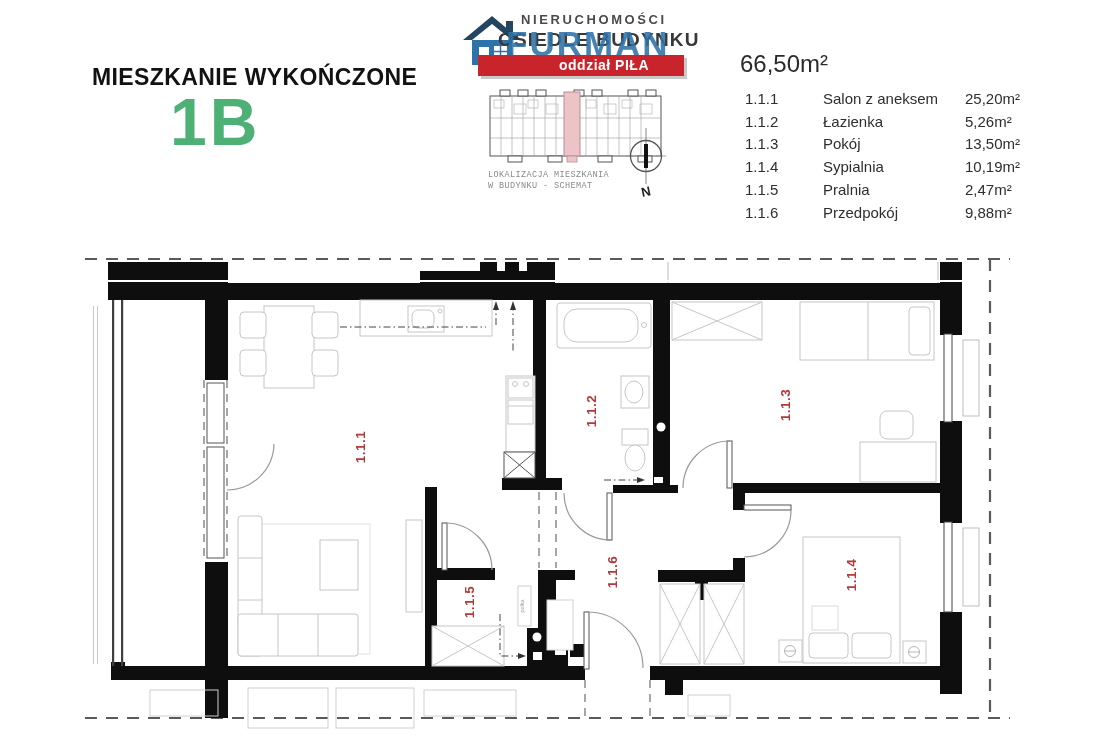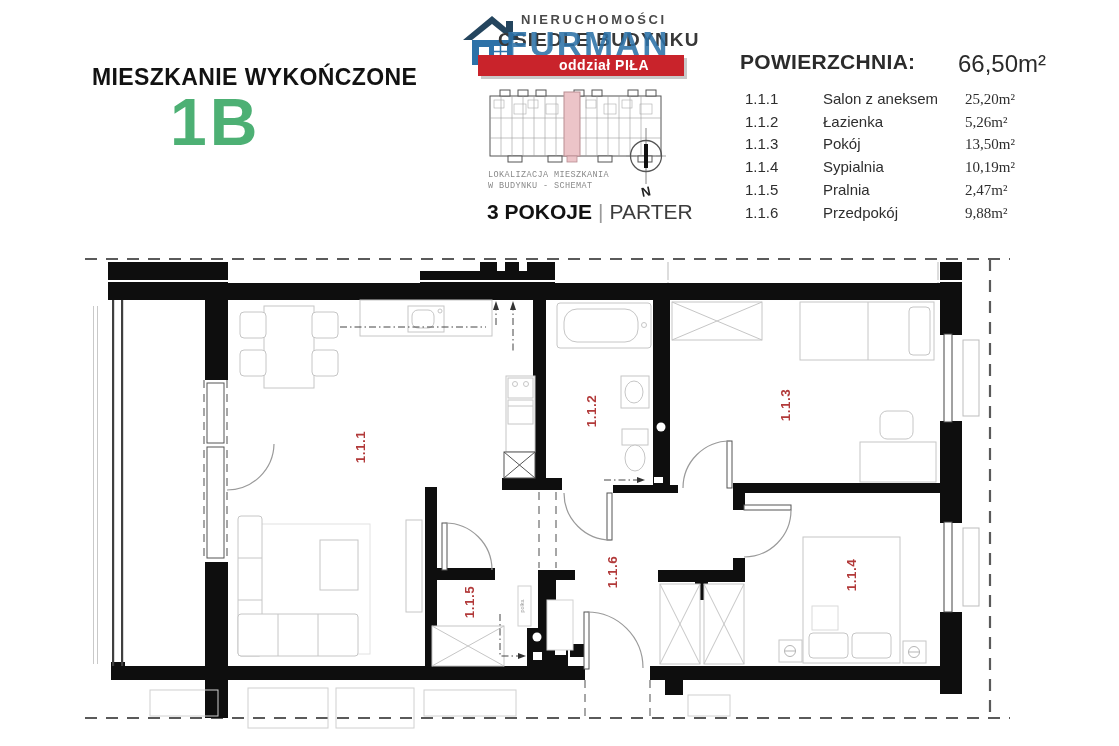--- a/index.html
+++ b/index.html
@@ -21,21 +21,21 @@
   .rooms-line b{color:#111;}
   .rooms-line .sep{color:#9a9a9a;padding:0 6px;}
   
   .table-head{left:740px;top:50px;width:306px;display:flex;}
   .table-head .h{font-size:21px;font-weight:bold;color:#2b2b2b;width:225px;letter-spacing:.3px;}
   .table-head .t{font-size:24px;color:#2b2b2b;}
   .area-rows{left:745px;top:88px;width:300px;font-size:15px;color:#2e2e2e;}
   .arow{display:flex;line-height:22.7px;}
   .arow .c{width:78px;}
   .arow .n{width:142px;}
-  .arow .a{width:80px;font-family:Liberation Serif, serif;}
+  .arow .a{width:80px;}
 </style>
 </head>
 <body>
 
 <div class="page">
 
   <svg class="abs" style="left:0;top:0" width="1119" height="746" viewBox="0 0 1119 746">
 
     <g stroke="#5a5a5a" stroke-width="2.2" stroke-dasharray="12,9" fill="none">
       <path d="M85,259 H1010"></path>
@@ -322,26 +322,22 @@
 
   <svg class="abs" style="left:616px;top:126px" width="60" height="74" viewBox="0 0 60 74">
     <line x1="30" y1="2" x2="30" y2="58" stroke="#777" stroke-width="0.9"></line>
     <line x1="10" y1="30" x2="20" y2="30" stroke="#999" stroke-width="0.9"></line>
     <line x1="40" y1="30" x2="50" y2="30" stroke="#999" stroke-width="0.9"></line>
     <circle cx="30" cy="30" r="15.5" fill="none" stroke="#555" stroke-width="1.3"></circle>
     <rect x="28" y="18" width="4" height="24" fill="#111"></rect>
     <text x="30" y="70" font-size="13" font-weight="bold" fill="#222" text-anchor="middle" transform="rotate(-12 30 66)">N</text>
   </svg>
 
-  <div class="abs rooms-line">
-    <b>3 POKOJE</b><span class="sep">|</span><span>PARTER</span>
-  </div>
 
   <div class="abs table-head">
-    <div class="h">POWIERZCHNIA:</div>
     <div class="t">66,50m²</div>
   </div>
   <div class="abs area-rows">
     <div class="arow">
       <div class="c">1.1.1</div>
       <div class="n">Salon z aneksem</div>
       <div class="a">25,20m²</div>
     </div>
     <div class="arow">
       <div class="c">1.1.2</div>

